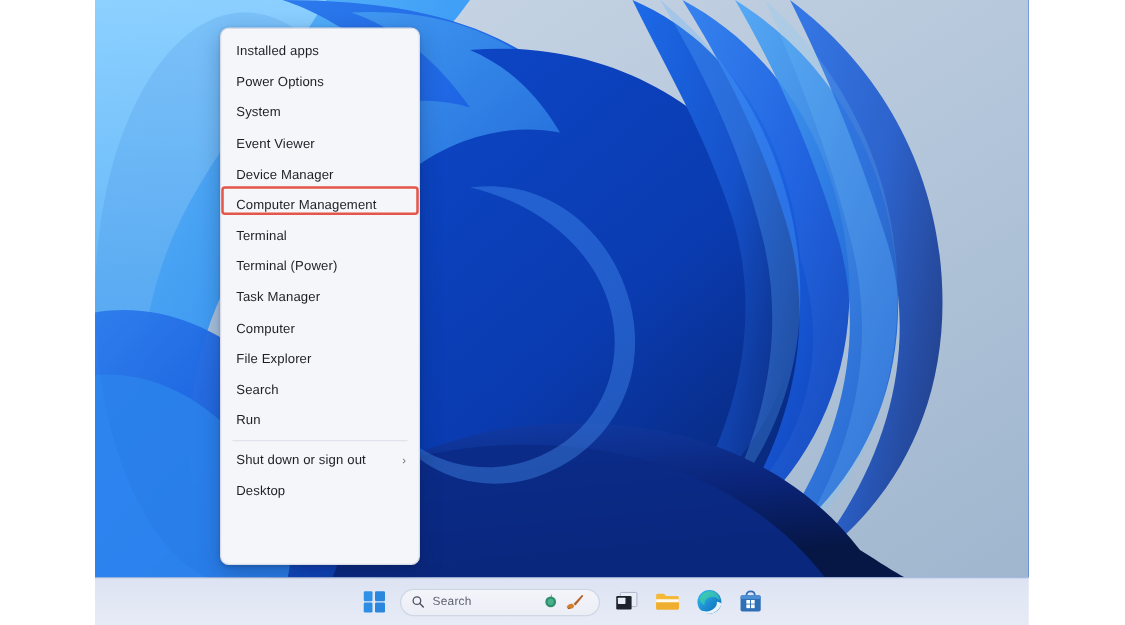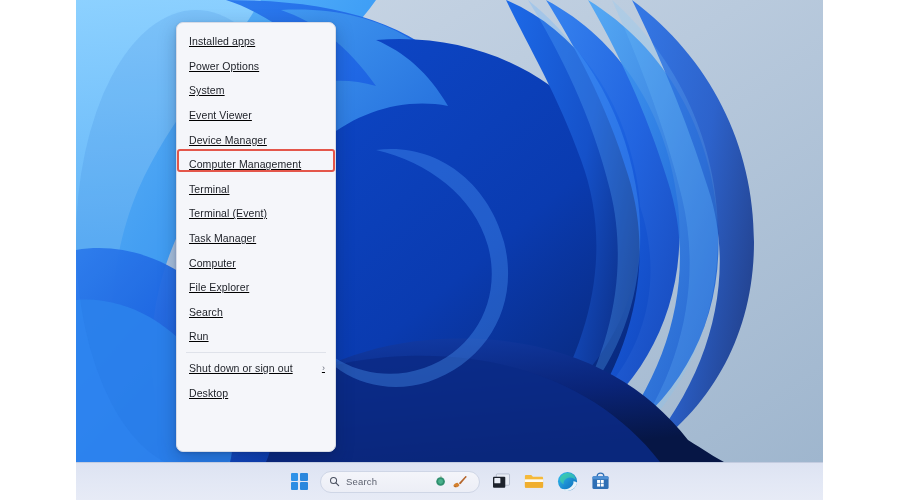--- a/index.html
+++ b/index.html
@@ -94,21 +94,20 @@
     top: 22px;
     width: 160px;
     height: 430px;
     background: #f5f6fa;
     border: 1px solid #d7dbe6;
     border-radius: 7px;
     box-shadow: 0 6px 18px rgba(10,30,70,0.28), 0 1px 3px rgba(10,30,70,0.18);
     box-sizing: border-box;
     padding: 6px 0 6px 0;
     overflow: hidden;
-    text-decoration: underline;
   }
 
   .menu-item {
     height: 24.6px;
     display: flex;
     align-items: center;
     padding: 0 8px 0 12px;
     font-size: 10.5px;
     color: #1c1f26;
     letter-spacing: .1px;
@@ -252,21 +251,21 @@
       <div class="menu-item">
         <span class="lbl">Device Manager</span>
       </div>
       <div class="menu-item">
         <span class="lbl">Computer Management</span>
       </div>
       <div class="menu-item">
         <span class="lbl">Terminal</span>
       </div>
       <div class="menu-item">
-        <span class="lbl">Terminal (Event)</span>
+        <span class="lbl">Terminal (Power)</span>
       </div>
       <div class="menu-item">
         <span class="lbl">Task Manager</span>
       </div>
       <div class="menu-item">
         <span class="lbl">Computer</span>
       </div>
       <div class="menu-item">
         <span class="lbl">File Explorer</span>
       </div>

